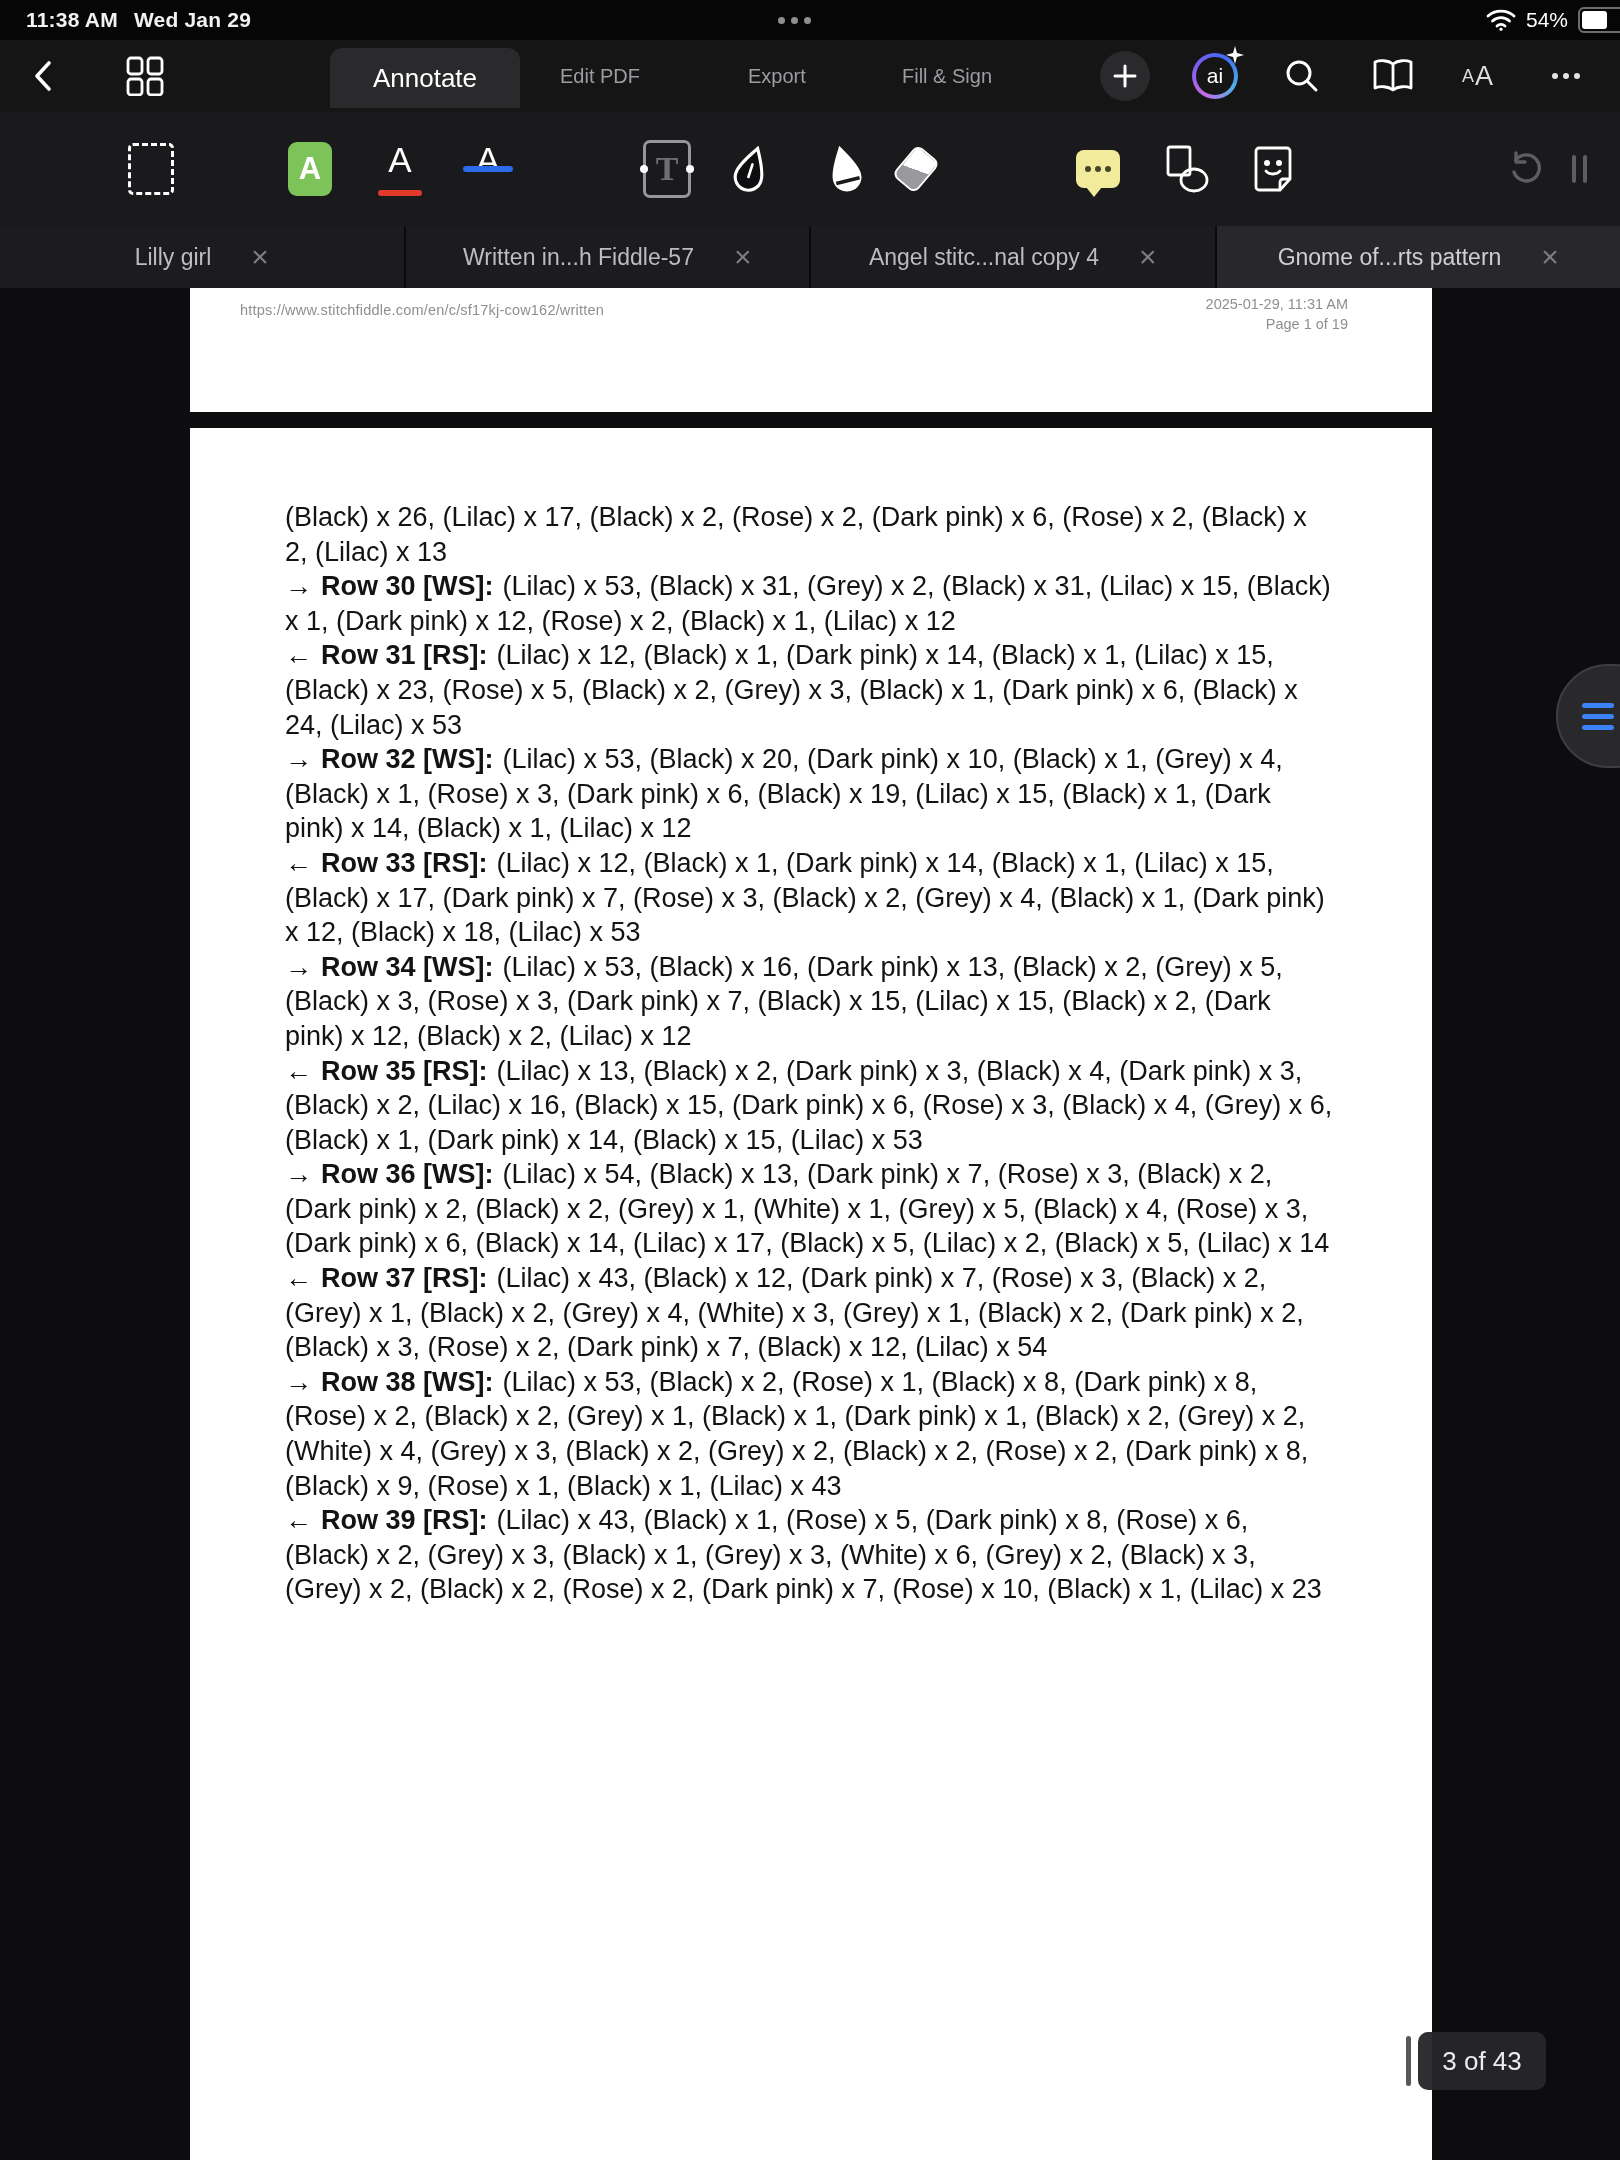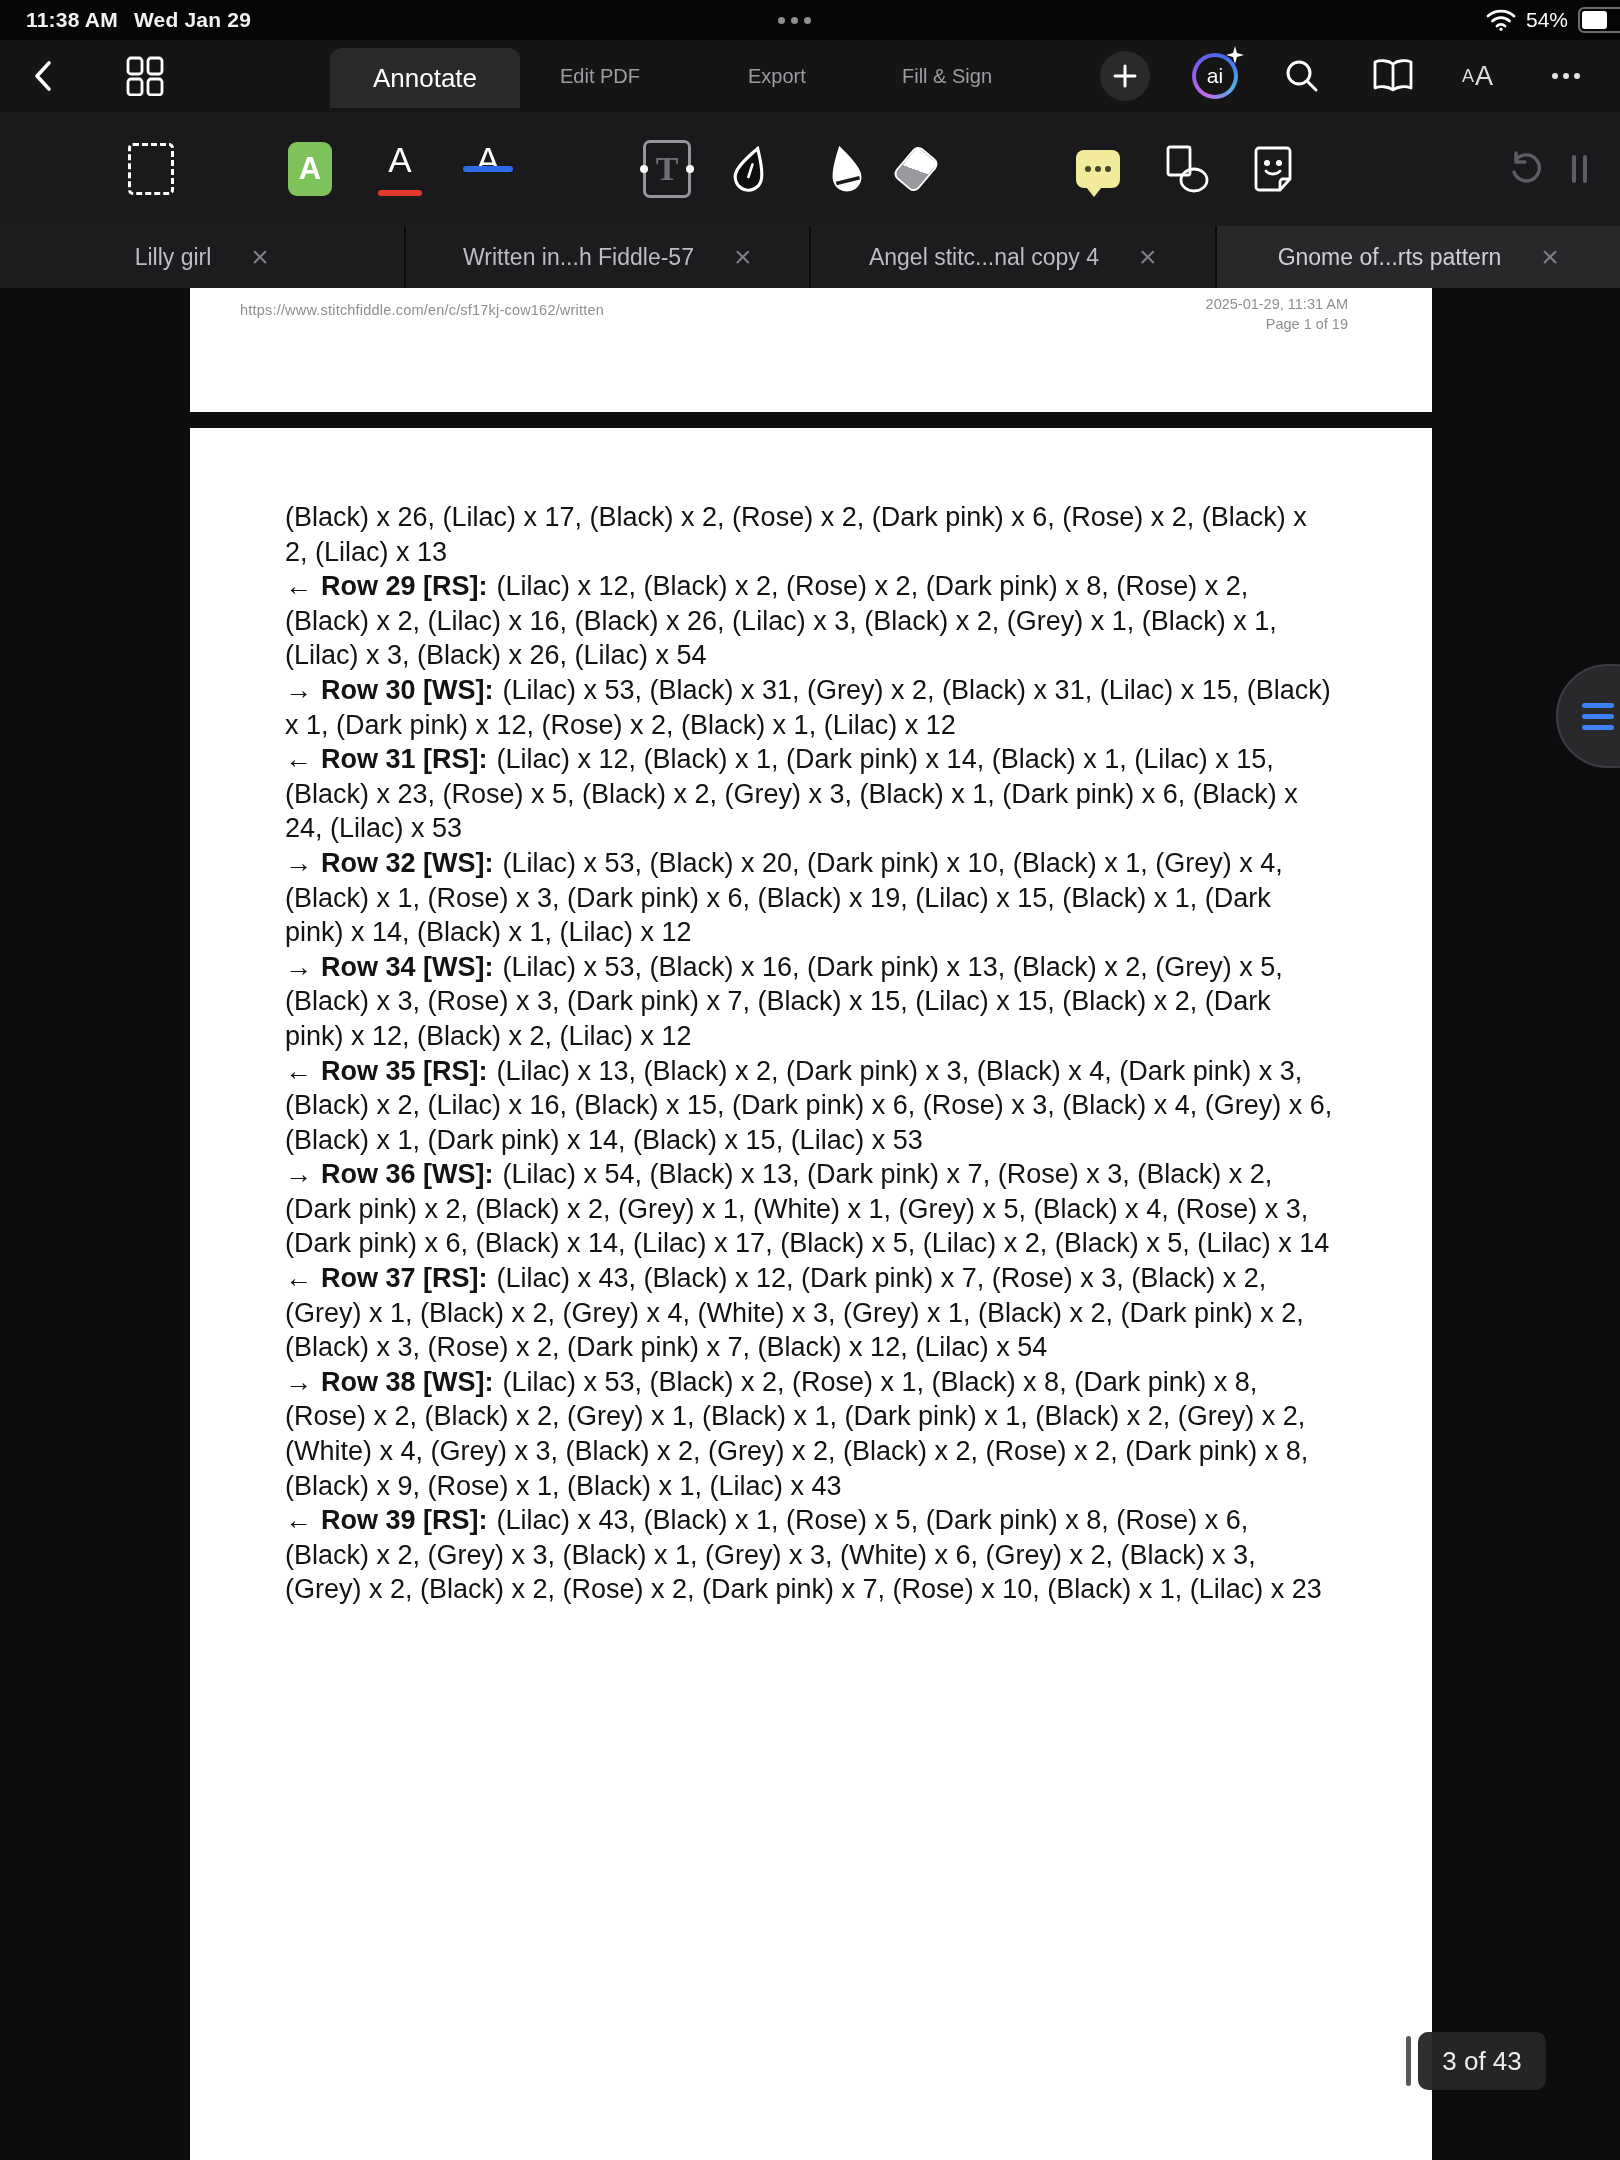--- a/index.html
+++ b/index.html
@@ -287,36 +287,36 @@
     <div class="pfoot-right">
       <div>2025-01-29, 11:31 AM</div>
         <div>Page 1 of 19</div>
     </div>
   </div>
 
   <div class="page page2">
     <div class="pdf-body">
       <p class="prow">(Black) x 26, (Lilac) x 17, (Black) x 2, (Rose) x 2, (Dark pink) x 6, (Rose) x 2, (Black) x 2, (Lilac) x 13</p>
       
-  <p class="prow">
-    <span class="arr">←</span><b class="rlabel">Row 29 [RS]:</b><span class="rtext">(Lilac) x 12, (Black) x 2, (Rose) x 2, (Dark pink) x 8, (Rose) x 2, (Black) x 2, (Lilac) x 16, (Black) x 26, (Lilac) x 3, (Black) x 2, (Grey) x 1, (Black) x 1, (Lilac) x 3, (Black) x 26, (Lilac) x 54</span>
-  </p>
 
   <p class="prow">
     <span class="arr">→</span><b class="rlabel">Row 30 [WS]:</b><span class="rtext">(Lilac) x 53, (Black) x 31, (Grey) x 2, (Black) x 31, (Lilac) x 15, (Black) x 1, (Dark pink) x 12, (Rose) x 2, (Black) x 1, (Lilac) x 12</span>
   </p>
 
   <p class="prow">
     <span class="arr">←</span><b class="rlabel">Row 31 [RS]:</b><span class="rtext">(Lilac) x 12, (Black) x 1, (Dark pink) x 14, (Black) x 1, (Lilac) x 15, (Black) x 23, (Rose) x 5, (Black) x 2, (Grey) x 3, (Black) x 1, (Dark pink) x 6, (Black) x 24, (Lilac) x 53</span>
   </p>
 
   <p class="prow">
     <span class="arr">→</span><b class="rlabel">Row 32 [WS]:</b><span class="rtext">(Lilac) x 53, (Black) x 20, (Dark pink) x 10, (Black) x 1, (Grey) x 4, (Black) x 1, (Rose) x 3, (Dark pink) x 6, (Black) x 19, (Lilac) x 15, (Black) x 1, (Dark pink) x 14, (Black) x 1, (Lilac) x 12</span>
   </p>
 
+  <p class="prow">
+    <span class="arr">←</span><b class="rlabel">Row 33 [RS]:</b><span class="rtext">(Lilac) x 12, (Black) x 1, (Dark pink) x 14, (Black) x 1, (Lilac) x 15, (Black) x 17, (Dark pink) x 7, (Rose) x 3, (Black) x 2, (Grey) x 4, (Black) x 1, (Dark pink) x 12, (Black) x 18, (Lilac) x 53</span>
+  </p>
 
   <p class="prow">
     <span class="arr">→</span><b class="rlabel">Row 34 [WS]:</b><span class="rtext">(Lilac) x 53, (Black) x 16, (Dark pink) x 13, (Black) x 2, (Grey) x 5, (Black) x 3, (Rose) x 3, (Dark pink) x 7, (Black) x 15, (Lilac) x 15, (Black) x 2, (Dark pink) x 12, (Black) x 2, (Lilac) x 12</span>
   </p>
 
   <p class="prow">
     <span class="arr">←</span><b class="rlabel">Row 35 [RS]:</b><span class="rtext">(Lilac) x 13, (Black) x 2, (Dark pink) x 3, (Black) x 4, (Dark pink) x 3, (Black) x 2, (Lilac) x 16, (Black) x 15, (Dark pink) x 6, (Rose) x 3, (Black) x 4, (Grey) x 6, (Black) x 1, (Dark pink) x 14, (Black) x 15, (Lilac) x 53</span>
   </p>
 
   <p class="prow">

